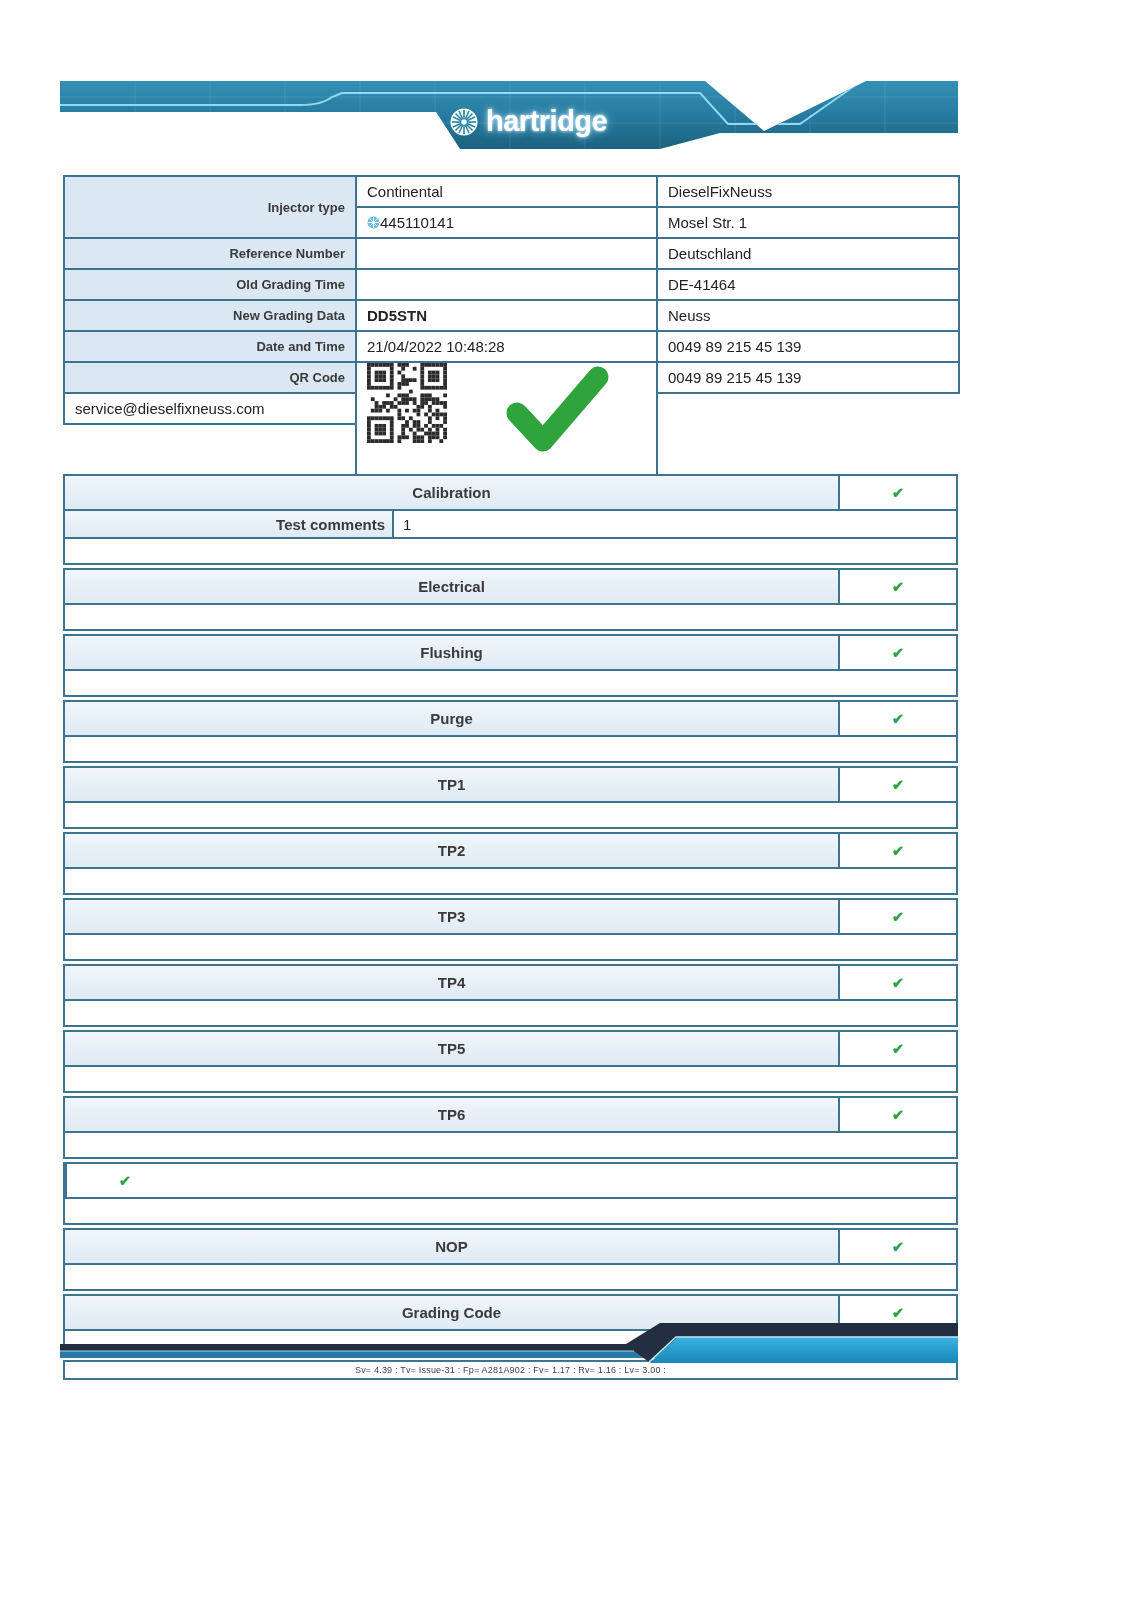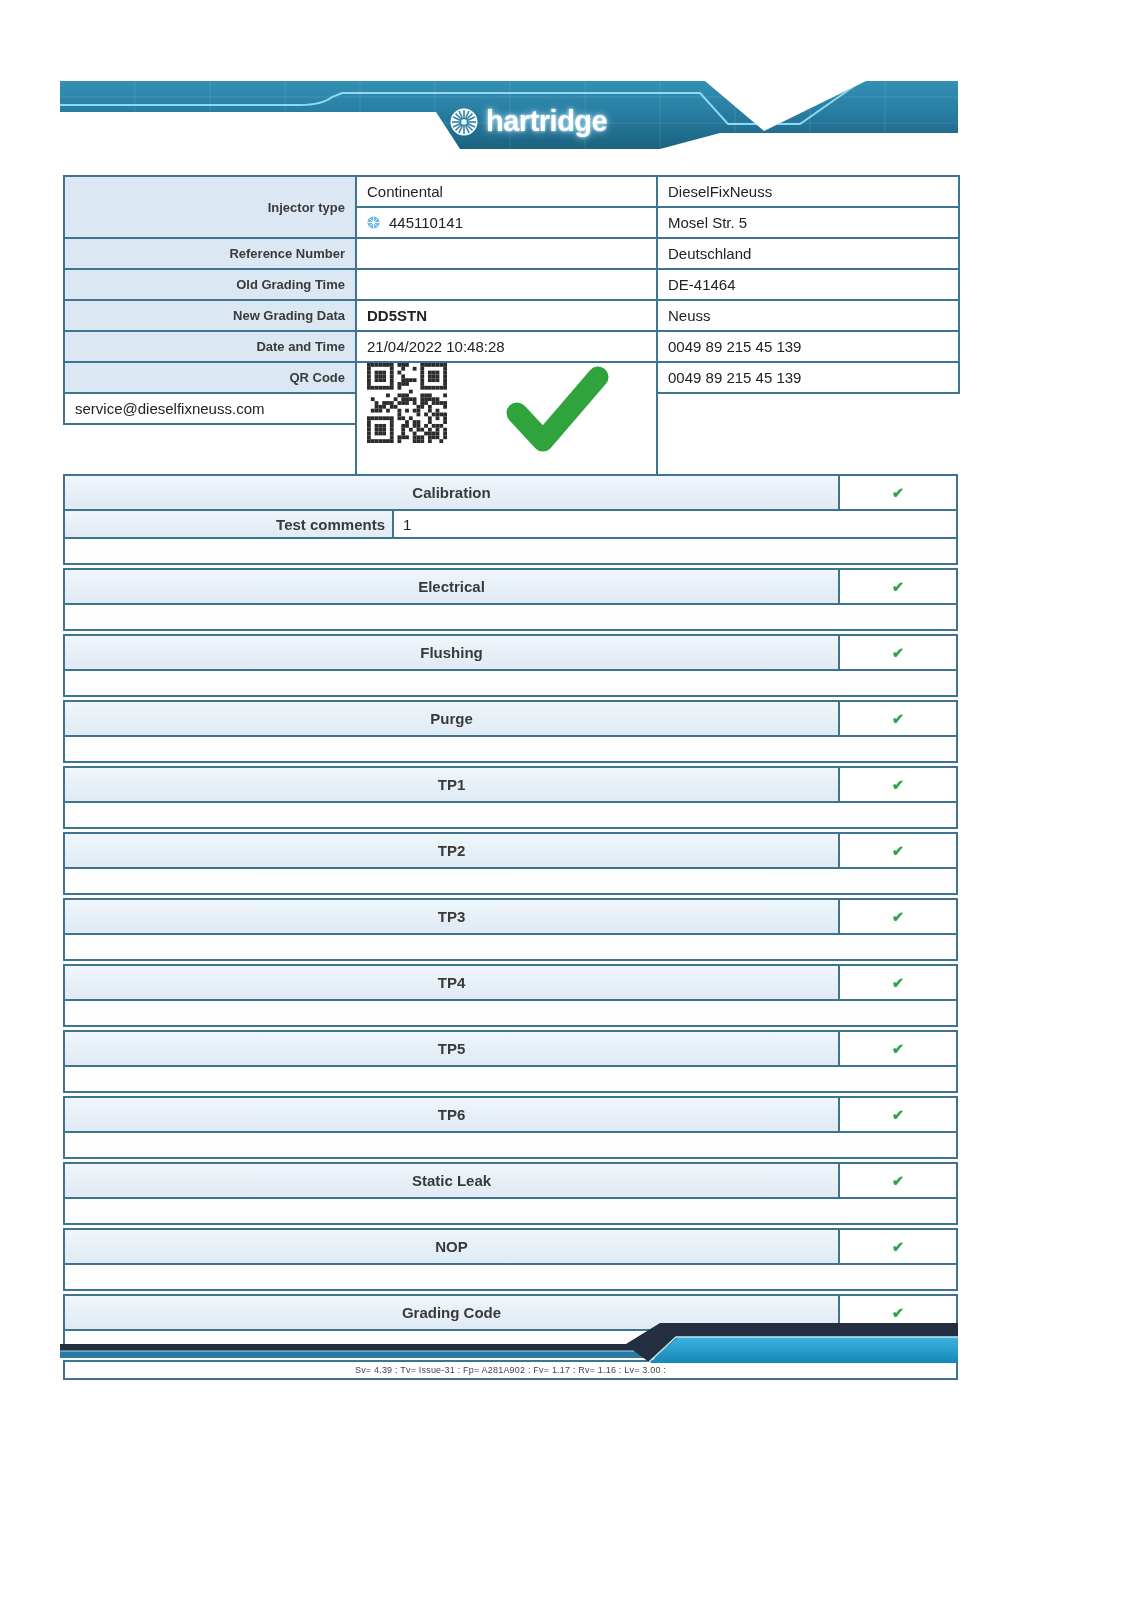--- a/index.html
+++ b/index.html
@@ -17,21 +17,21 @@
              table-layout:fixed;font-size:15px;}
   table.info th, table.info td{border:2px solid #3f7490;padding:0 10px;height:29px;
              overflow:hidden;white-space:nowrap;}
   table.info th{background:#dbe8f3;text-align:right;font-weight:bold;color:#3a3a3a;font-size:13px;}
   table.info td{background:#ffffff;text-align:left;color:#222;}
   table.info td.bold{font-weight:bold;}
   table.info td.nb{border:none;background:transparent;}
   td.qrcell{vertical-align:top;padding:6px 0 0 12px;}
   .qrwrap{display:flex;align-items:flex-start;}
   .bigcheck{margin-left:58px;margin-top:2px;}
-  .partnum{display:flex;align-items:center;gap:9px;}
+  .partnum{display:flex;align-items:center;}
 
   
   .sections{position:absolute;left:63px;top:450px;width:895px;}
   .block{border:2px solid #3f7490;margin-bottom:3px;background:#ffffff;}
   .srow{display:flex;height:33px;}
   .slabel{flex:1;background:linear-gradient(#f0f6fb,#dfeaf4);display:flex;align-items:center;
           justify-content:center;font-weight:bold;font-size:15px;color:#3a3a3a;}
   .scheck{width:116px;border-left:2px solid #3f7490;background:#ffffff;display:flex;
           align-items:center;justify-content:center;}
   .tick{color:#2aa347;font-weight:bold;font-size:15px;font-family:"DejaVu Sans",sans-serif;
@@ -123,21 +123,21 @@
               <line x1="6.5" y1="1" x2="6.5" y2="12"></line>
                   <line x1="1" y1="6.5" x2="12" y2="6.5"></line>
               <line x1="2.6" y1="2.6" x2="10.4" y2="10.4"></line>
                   <line x1="10.4" y1="2.6" x2="2.6" y2="10.4"></line>
             </g>
             <circle cx="6.5" cy="6.5" r="1.6" fill="#ffffff"></circle>
           </svg>
           <span>445110141</span>
         </span>
       </td>
-      <td>Mosel Str. 5</td>
+      <td>Mosel Str. 1</td>
     </tr>
     <tr>
       <th>Reference Number</th>
       <td></td>
       <td>Deutschland</td>
     </tr>
     <tr>
       <th>Old Grading Time</th>
       <td></td>
       <td>DE-41464</td>
@@ -498,21 +498,20 @@
         <div class="slabel">TP6</div>
         <div class="scheck">
             <span class="tick">✔</span>
           </div>
       </div>
       <div class="spacer"></div>
     </div>
 
     <div class="block">
       <div class="srow">
-        <div class="slabel">Static Leak</div>
         <div class="scheck">
             <span class="tick">✔</span>
           </div>
       </div>
       <div class="spacer"></div>
     </div>
 
     <div class="block">
       <div class="srow">
         <div class="slabel">NOP</div>

